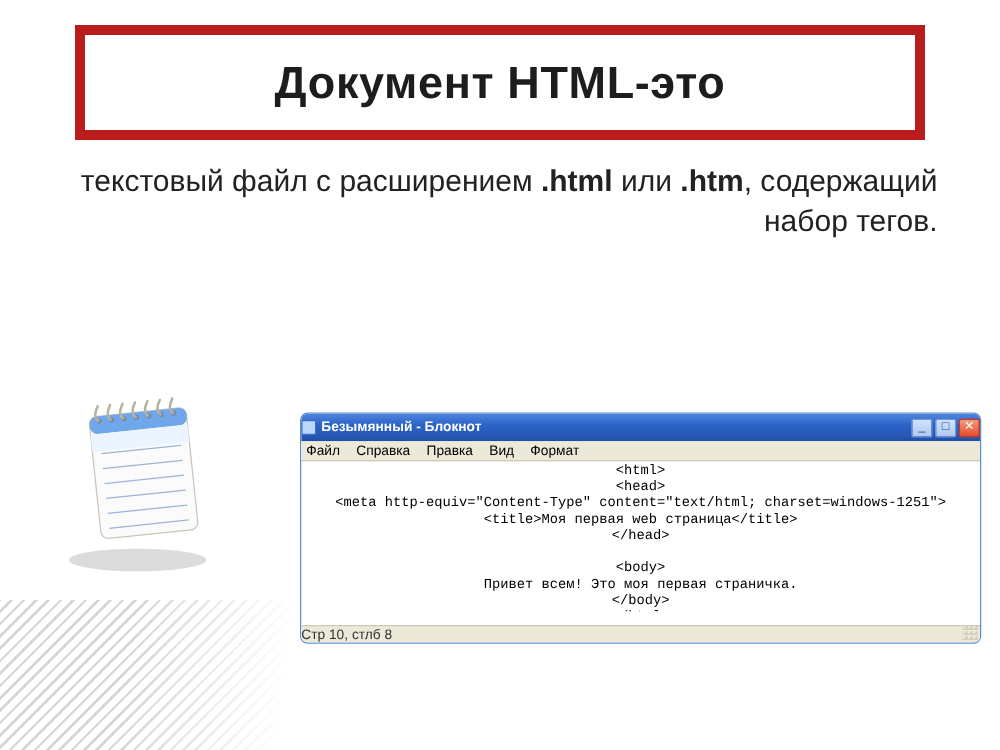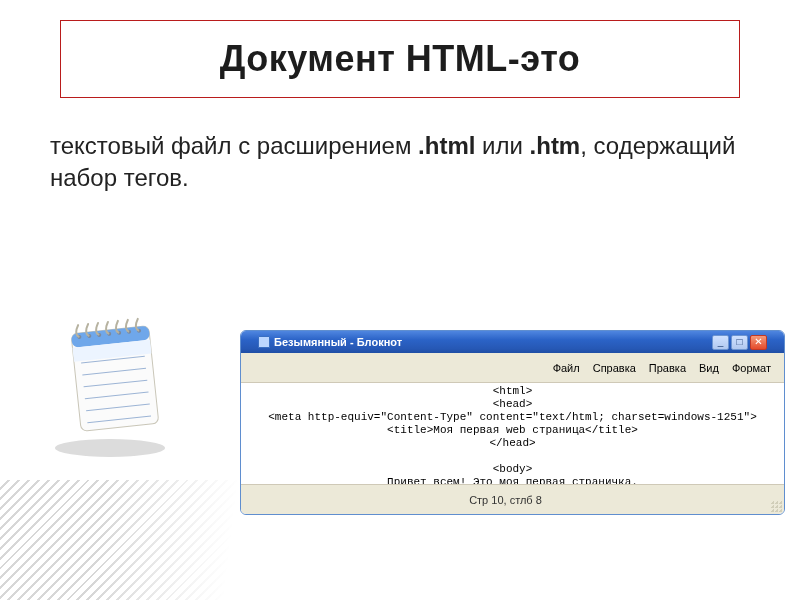--- a/index.html
+++ b/index.html
@@ -1,70 +1,70 @@
 <!DOCTYPE html>
 <html><head>
 <meta charset="utf-8">
 <style>
   * { box-sizing: border-box; margin: 0; padding: 0; }
   html, body { width: 800px; height: 600px; font-family: Verdana, Geneva, sans-serif; background: #fff; overflow: hidden; }
   .slide { position: relative; width: 800px; height: 600px; }
 
   .title-box {
-    position: absolute; left: 60px; top: 20px; width: 680px; height: 78px;
-    border: 1px solid #b91c1c; display: flex; align-items: center; justify-content: center;
+    position: absolute; left: 60px; top: 20px; width: 680px; height: 92px;
+    border: 8px solid #b91c1c; display: flex; align-items: center; justify-content: center;
     background: #fff;
   }
   .title-box h1 { font-size: 36px; font-weight: 700; color: #1d1d1d; letter-spacing: .5px; }
 
   .body-text {
     position: absolute; left: 50px; top: 130px; width: 700px;
-    text-align: left; color: #222; font-size: 24px; line-height: 1.35;
+    text-align: right; color: #222; font-size: 24px; line-height: 1.35;
   }
   .body-text .b { font-weight: 700; }
 
   
   .notepad-icon { position: absolute; left: 35px; top: 300px; width: 150px; height: 160px; }
 
   
   .np-window {
     position: absolute; left: 240px; top: 330px; width: 545px; height: 185px;
     border: 1px solid #5f8ecf; border-radius: 6px; overflow: hidden;
     background: #fff; font-family: Tahoma, Verdana, sans-serif;
     box-shadow: 0 0 0 1px #fff inset;
   }
   .np-titlebar {
     height: 22px; background: linear-gradient(#4f86e0, #2b63c7 40%, #2658b5 80%, #1f4ea5);
-    display: flex; align-items: center; padding: 0 17px;
+    display: flex; align-items: center; padding: 0 0;
   }
   .np-title { color: #fff; font-size: 11px; font-weight: 700; display: flex; align-items: center; gap: 4px; }
   .np-app-icon { width: 12px; height: 12px; background: #bcd6ff; border: 1px solid #3a6fc2; border-radius: 1px; display:inline-block; }
   .np-controls { margin-left: auto; display: flex; gap: 2px; }
   .np-btn {
     width: 17px; height: 15px; border: 1px solid #6d95d0; border-radius: 2px;
     background: linear-gradient(#cfe1ff, #b1c8ef); display:flex; align-items:center; justify-content:center;
     font-size: 10px; color:#2b4a7d; line-height:1;
   }
   .np-btn.close { background: linear-gradient(#f59a7a, #e44a2b); color:#fff; border-color:#c13926; }
 
   .np-menubar {
-    height: 30px; background: #ece9d8; border-bottom: 1px solid #cfc9b7;
-    display: flex; align-items: center; padding-left: 4px; font-size: 11px; color:#000;justify-content:flex-end;
+    height: 16px; background: #ece9d8; border-bottom: 1px solid #cfc9b7;
+    display: flex; align-items: center; padding-left: 4px; font-size: 11px; color:#000;
   }
   .np-menubar span { margin-right: 13px; }
 
   .np-content {
     height: 120px; padding: 2px 6px; font-family: "Courier New", monospace;
     font-size: 11px; color:#000; white-space: pre; overflow: hidden; line-height: 1.18; text-align: center;
   }
 
   .np-status {
     position:absolute; bottom:0; left:0; right:0;
-    height: 30px; background: #ece9d8; border-top: 1px solid #cfc9b7;
-    display:flex; align-items:center; justify-content:center; padding-right: 14px;
+    height: 14px; background: #ece9d8; border-top: 1px solid #cfc9b7;
+    display:flex; align-items:center; justify-content:flex-start; padding-right: 14px;
     font-size: 11px; color:#333;
   }
   .np-status::before { content:""; position:absolute; right:2px; bottom:2px; width:12px; height:12px;
     background:
       linear-gradient(135deg, transparent 50%, #b5b39a 50%) 0 0/4px 4px,
       linear-gradient(135deg, transparent 50%, #b5b39a 50%) 4px 4px/4px 4px;
     opacity:.5;
   }
 
   

